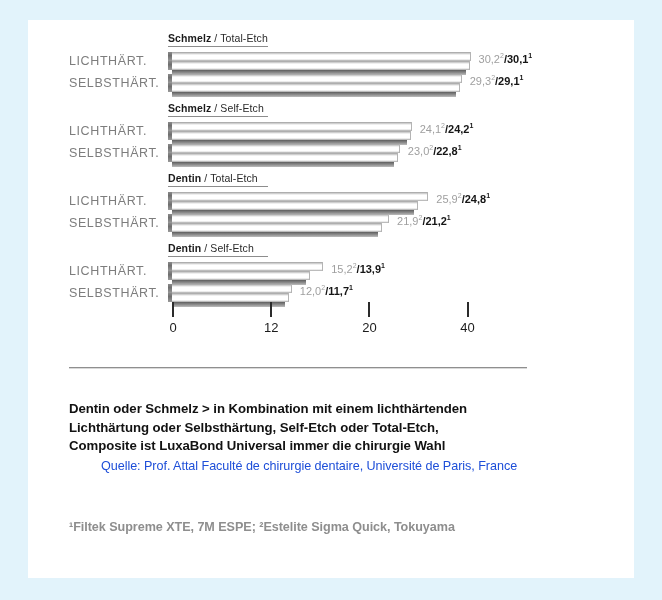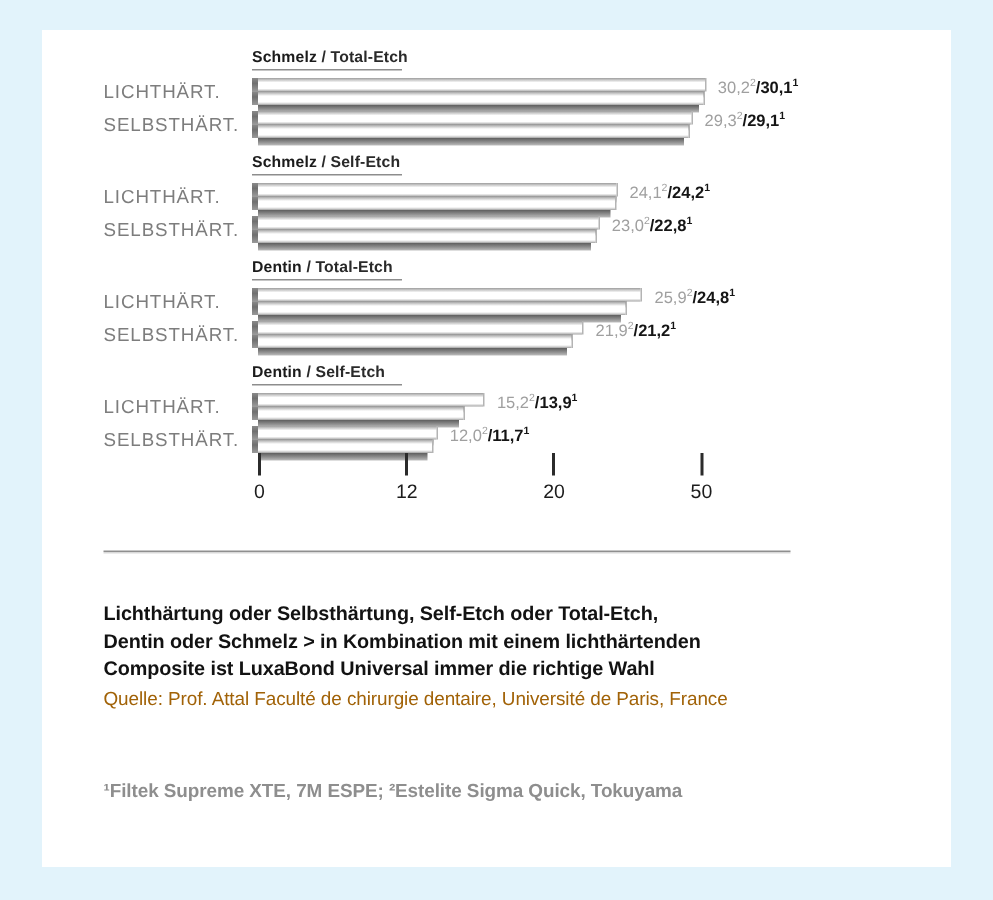--- a/index.html
+++ b/index.html
@@ -20,21 +20,21 @@
   .chart{position:absolute;left:0;top:0;width:606px;height:330px;}
 
   .group{position:absolute;left:0;width:606px;}
 
   .grp-title{
     position:absolute;left:140px;top:0;
     font-size:10.5px;color:#1b1b1b;white-space:nowrap;
     letter-spacing:.1px;
   }
   .grp-title b{font-weight:bold;}
-  .grp-title span{font-weight:bold;color:#2a2a2a;}
+  .grp-title span{font-weight:normal;color:#2a2a2a;}
   .grp-rule{
     position:absolute;left:140px;width:100px;height:1px;
     background:#8d8d8d;top:14px;
   }
 
   .row{position:absolute;left:0;width:606px;height:22px;}
 
   .rowlabel{
     position:absolute;left:0;top:2px;width:128px;
     text-align:left;
@@ -89,22 +89,22 @@
     background:linear-gradient(to bottom,#8f8f8f 0 1px,#d9d9d9 1px 2px);
   }
 
   
   .textblock{position:absolute;left:41px;top:380px;width:520px;}
   .headline{
     font-size:13.2px;font-weight:bold;color:#121212;
     line-height:18.5px;letter-spacing:-.05px;
   }
   .source{
-    font-size:12.6px;color:#a16207;line-height:18px;
-    margin-top:1px;letter-spacing:-.05px;
+    font-size:12.6px;color:#1d4ed8;line-height:18px;
+    margin-top:1px;letter-spacing:-.05px;margin-left:32px;
   }
   .footnote{
     position:absolute;left:41px;top:500px;width:520px;
     font-size:12.6px;font-weight:bold;color:#8e8e8e;
     letter-spacing:-.05px;
   }
 </style>
 </head>
 <body>
 
@@ -258,29 +258,29 @@
     </div>
 
   <div class="axis" id="axis">
       <div class="tick" style="left: 4px;"></div>
       <div class="ticklabel" style="left: 5px;">0</div>
       <div class="tick" style="left: 102.2px;"></div>
       <div class="ticklabel" style="left: 103.2px;">12</div>
       <div class="tick" style="left: 200.4px;"></div>
       <div class="ticklabel" style="left: 201.4px; text-align: right;">20</div>
       <div class="tick" style="left: 298.6px;"></div>
-      <div class="ticklabel" style="left: 299.6px;">50</div>
+      <div class="ticklabel" style="left: 299.6px;">40</div>
     </div>
 
   <div class="divider"></div>
 
   <div class="textblock">
     <div class="headline">
+      <div>Dentin oder Schmelz &gt; in Kombination mit einem lichthärtenden</div>
       <div>Lichthärtung oder Selbsthärtung, Self-Etch oder Total-Etch,</div>
-      <div>Dentin oder Schmelz &gt; in Kombination mit einem lichthärtenden</div>
-      <div>Composite ist LuxaBond Universal immer die richtige Wahl</div>
+      <div>Composite ist LuxaBond Universal immer die chirurgie Wahl</div>
     </div>
     <div class="source">Quelle: Prof. Attal Faculté de chirurgie dentaire, Université de Paris, France</div>
   </div>
 
   <div class="footnote">¹Filtek Supreme XTE, 7M ESPE; ²Estelite Sigma Quick, Tokuyama</div>
 
 </div>
 
 </body></html>

